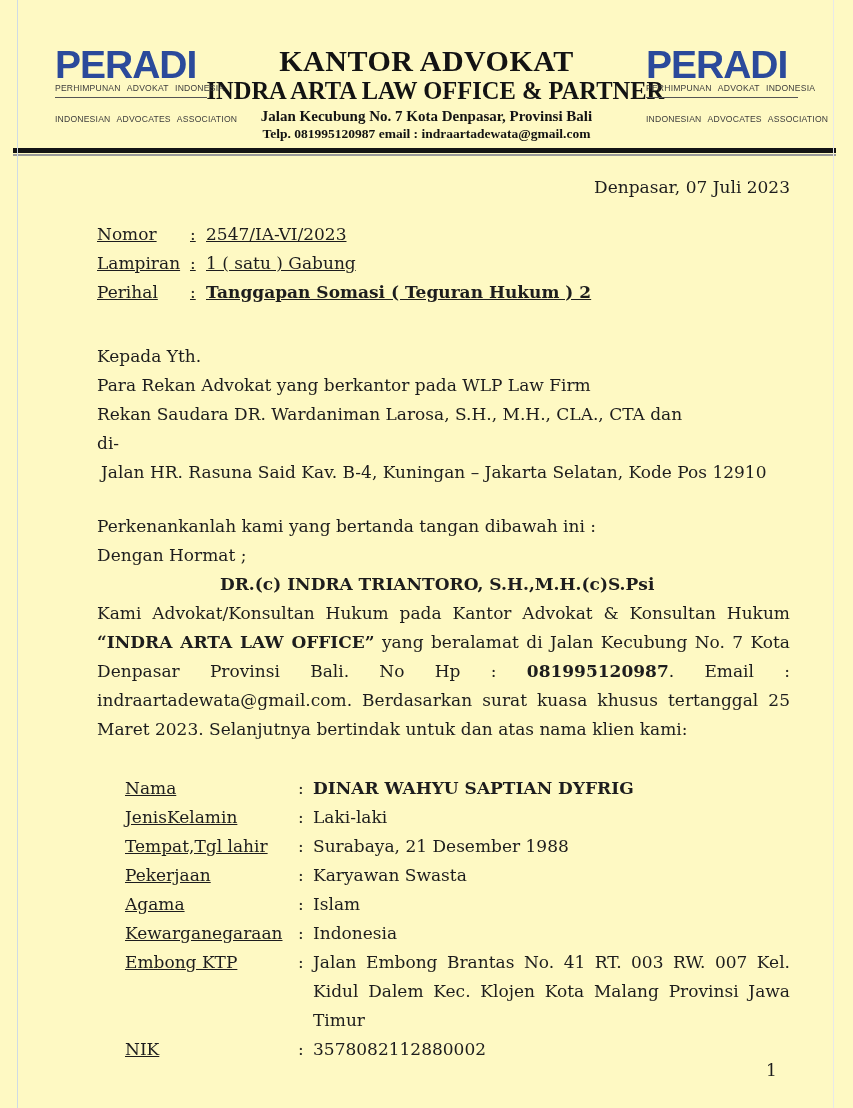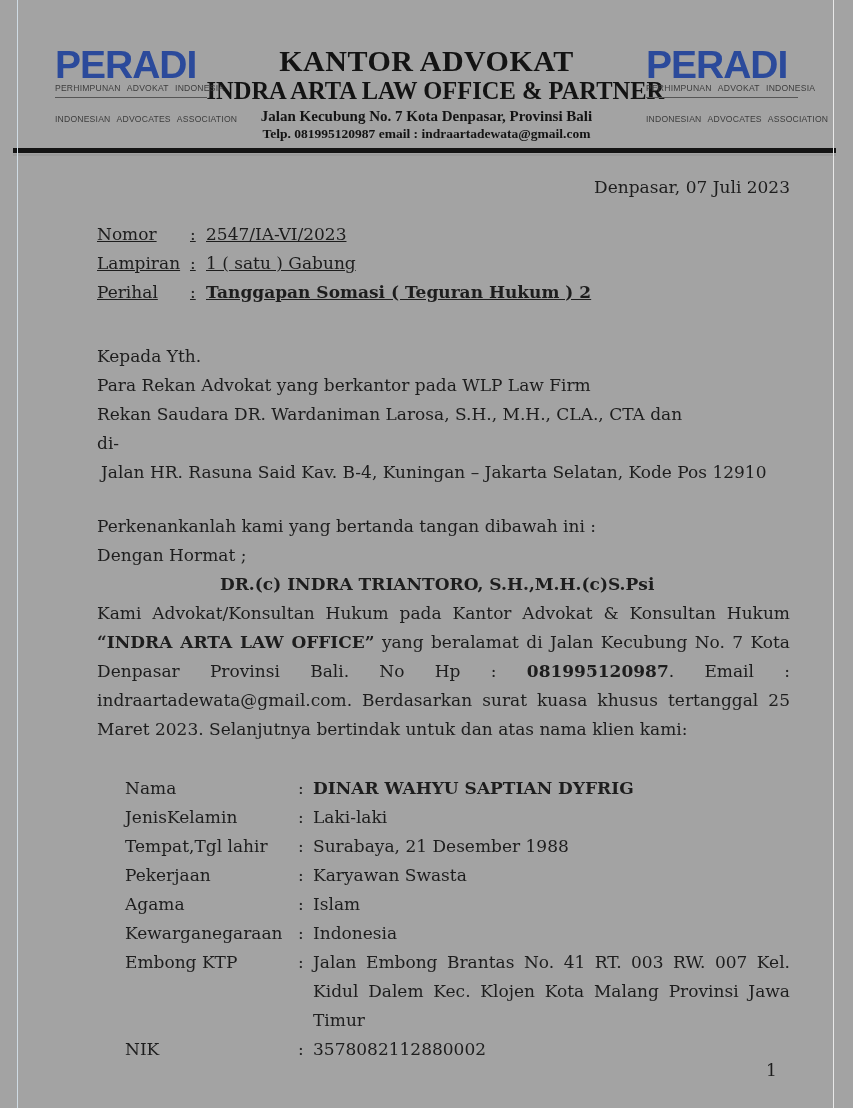--- a/index.html
+++ b/index.html
@@ -1,19 +1,19 @@
 <!DOCTYPE html>
 <html style="--brand-blue: #2b4a9b;"><head>
 <meta charset="utf-8">
 <style>
   :root { --brand-blue: #2b4a9b; --ink: #1d1d1d; }
   * { margin:0; padding:0; box-sizing:border-box; }
   html,body { background:#fff; }
   .page {
-    position:relative; width:853px; height:1108px; background:#a3a3a3;
+    position:relative; width:853px; height:1108px; background:#fef9c3;
     overflow:hidden; font-family:"DejaVu Serif", serif; color:var(--ink);
   }
   .scan-edge-left  { position:absolute; left:17px;  top:0; height:100%; width:1px; background:#cfdbe4; }
   .scan-edge-right { position:absolute; left:833px; top:0; height:100%; width:1px; background:#e8e8e8; }
 
   
   .header { position:relative; padding-top:45px; height:148px; }
   .logo { position:absolute; top:49px; width:152px; }
   .logo-left  { left:55px; }
   .logo-right { left:646px; }
@@ -54,21 +54,21 @@
 
   .recipient { margin-top:35px; }
   .indent-sm { padding-left:4px; }
 
   .salutation-block { margin-top:25px; }
   .advocate-name { font-weight:bold; padding-left:123px; }
   .body-par { text-align:justify; }
 
   .client { margin-top:30px; margin-left:28px; }
   .client-row { display:flex; }
-  .client-label { width:173px; flex:none; }
+  .client-label { width:173px; flex:none;text-decoration:underline; }
   .client-colon { width:15px; flex:none; }
   .client-value { flex:1; text-align:justify; }
 
   .page-number { position:absolute; left:766px; top:1060px; font-size:17px; }
 </style>
 </head>
 <body>
 
 <div class="page">
   <div class="scan-edge-left"></div>

